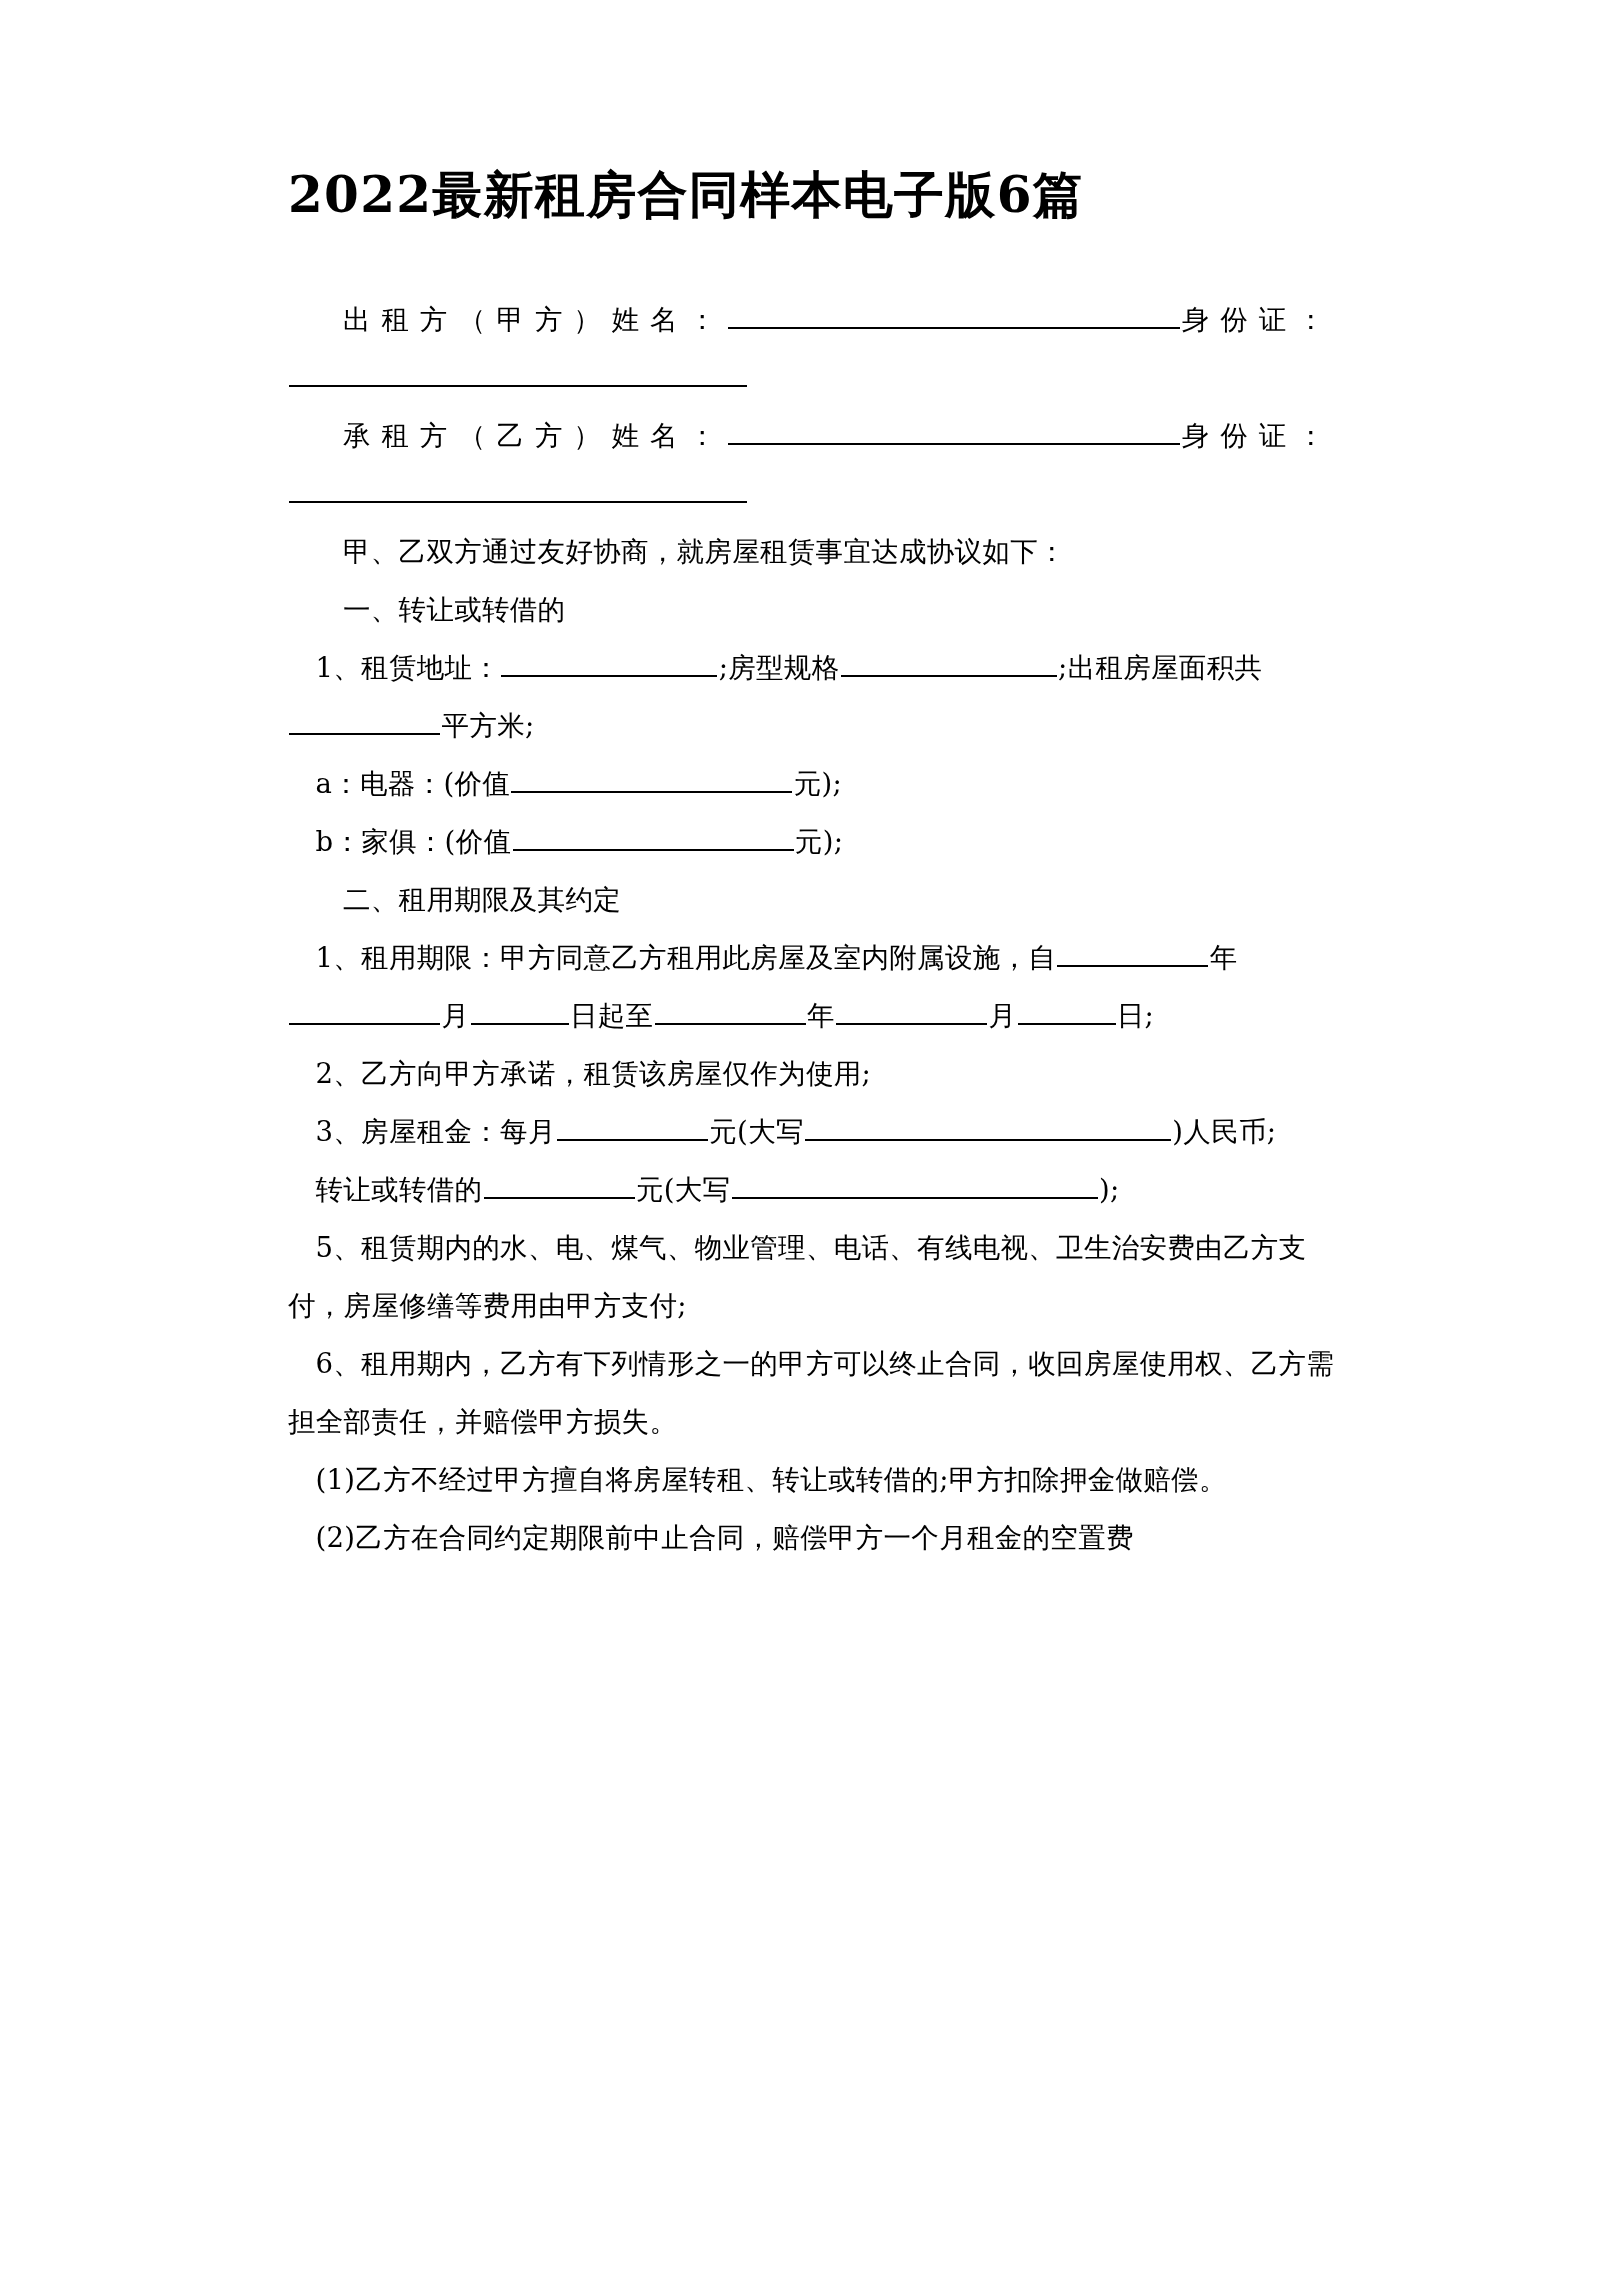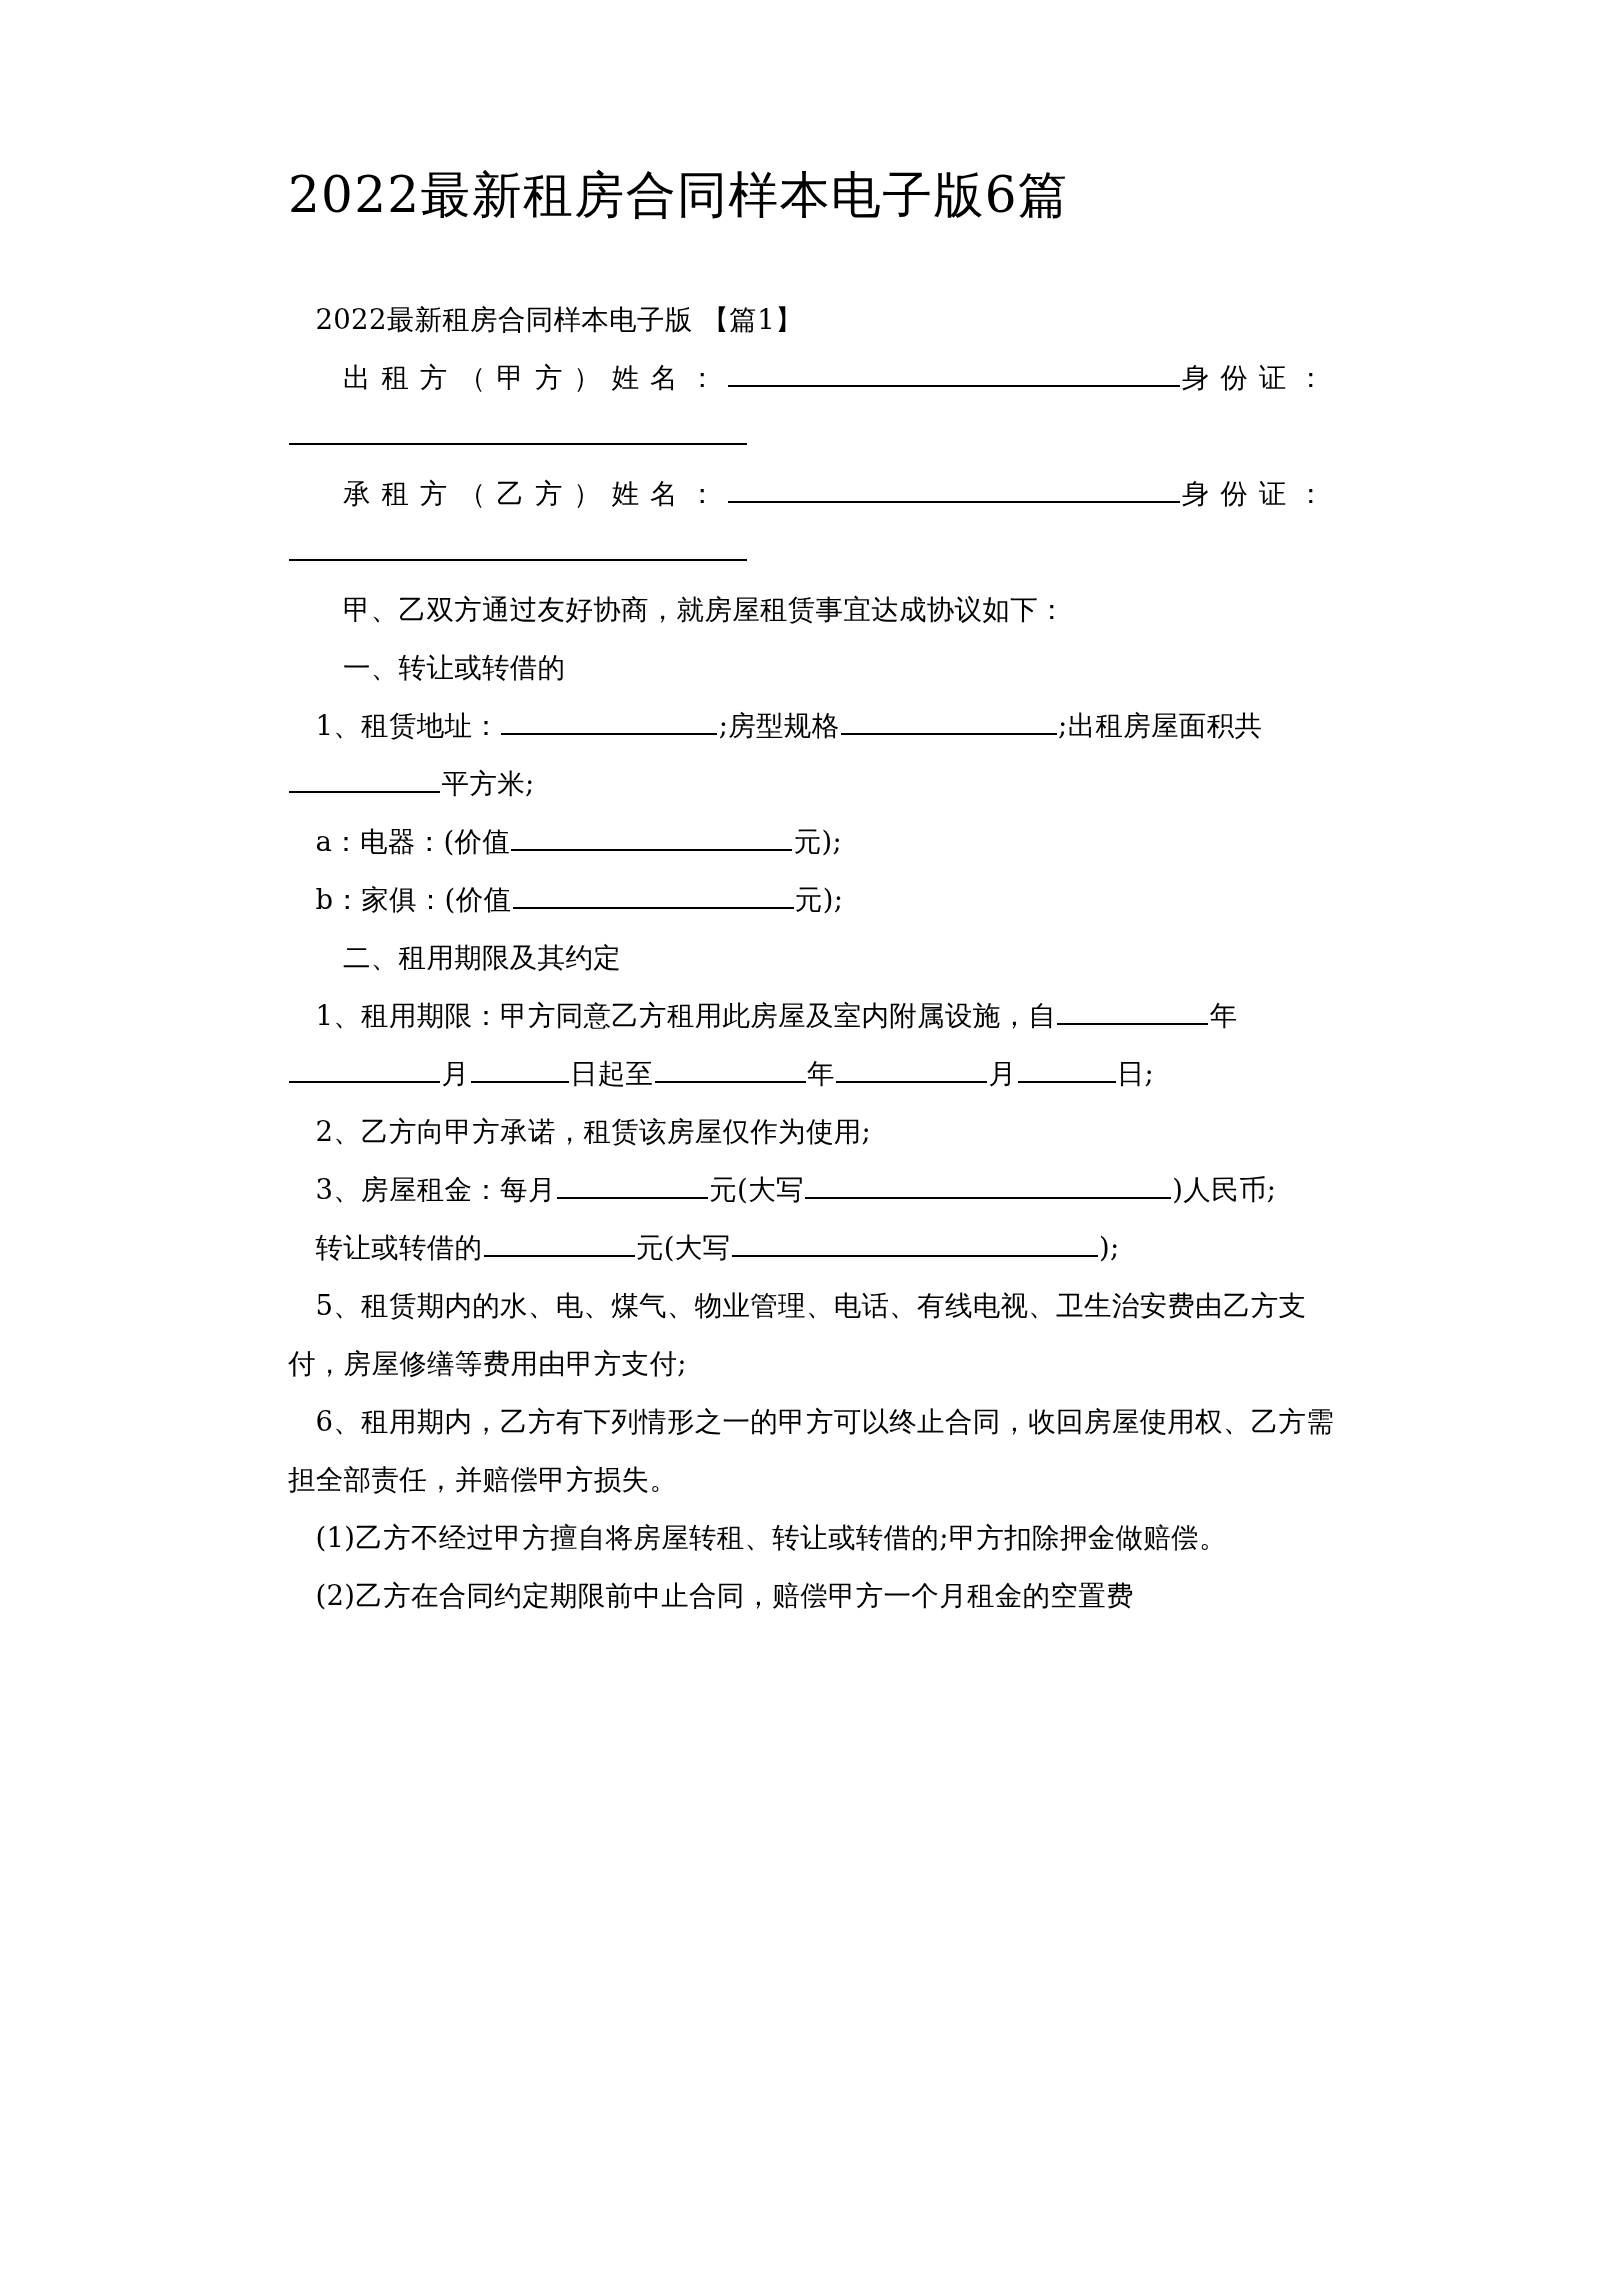--- a/index.html
+++ b/index.html
@@ -13,21 +13,21 @@
     height: 2295px;
     background: #ffffff;
     box-sizing: border-box;
     padding: 164px 288px 0 288px;
     font-family: "DejaVu Serif", "Liberation Serif", serif;
     color: #000000;
     overflow: hidden;
   }
   .doc-title {
     font-size: 50px;
-    font-weight: normal;
+    font-weight: bold;
     line-height: 1.25;
     letter-spacing: 1.3px;
     margin: 0 0 63px 0;
     text-align: left;
     white-space: nowrap;
   }
   .body-block {
     font-size: 27.5px;
     line-height: 58px;
   }
@@ -73,21 +73,20 @@
 </style>
 </head>
 <body>
 
 <div class="page">
 
   <h1 class="doc-title">2022最新租房合同样本电子版6篇</h1>
 
   <div class="body-block">
 
-    <p class="line indent-small">2022最新租房合同样本电子版 【篇1】</p>
 
     <p class="line indent justify-wide spread nowrap">
       <span>出租方（甲方）姓名：</span><span class="blank b-huge"></span><span>身份证：</span>
     </p>
     <p class="line">
       <span class="blank" style="width:458px"></span>
     </p>
 
     <p class="line indent justify-wide spread nowrap">
       <span>承租方（乙方）姓名：</span><span class="blank b-huge"></span><span>身份证：</span>

